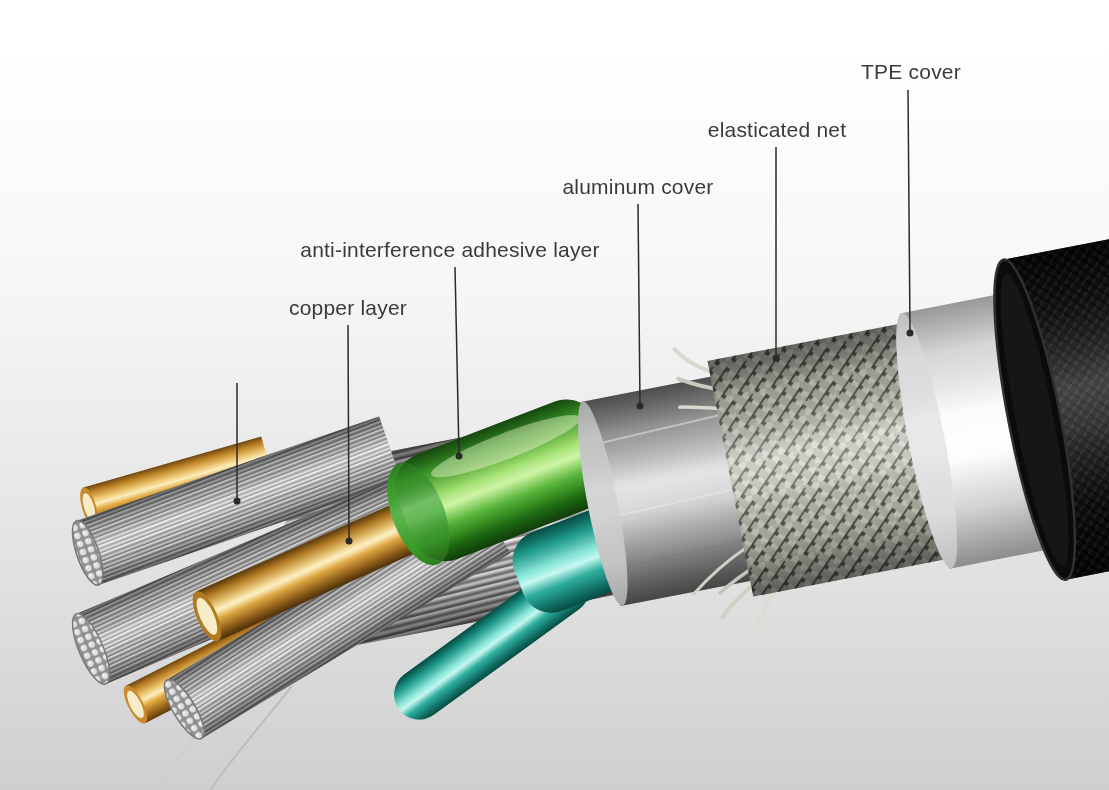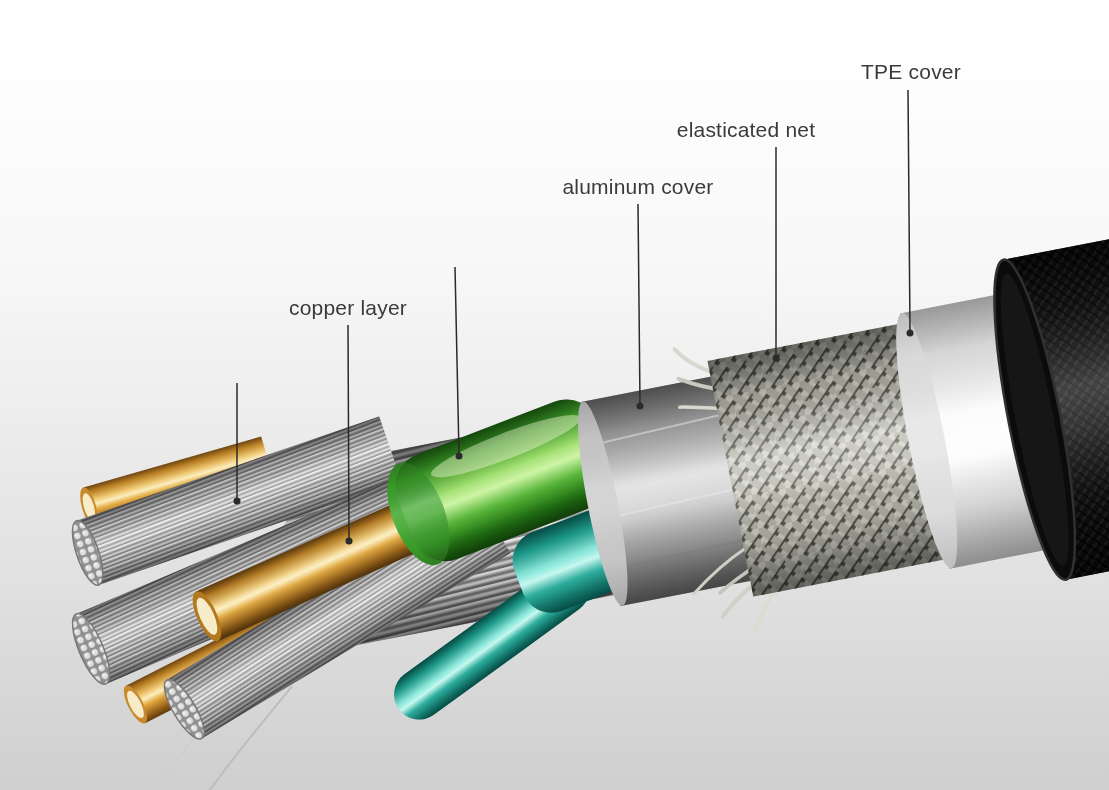--- a/index.html
+++ b/index.html
@@ -253,17 +253,18 @@
         <circle cx="349" cy="541" r="3.5" fill="#2b2b2b" stroke="none"></circle>
       </g>
       <g>
         <line x1="237" y1="383" x2="237" y2="499"></line>
         <circle cx="237" cy="501" r="3.5" fill="#2b2b2b" stroke="none"></circle>
       </g>
     </g>
   </svg>
 
   <div class="label" style="left:911px;top:60px">TPE cover</div>
-  <div class="label" style="left:746px;top:118px">elasticated net</div>
+  <div class="label" style="left:777px;top:118px">elasticated net</div>
   <div class="label" style="left:638px;top:175px">aluminum cover</div>
+  <div class="label" style="left:450px;top:238px">anti-interference adhesive layer</div>
   <div class="label" style="left:348px;top:296px">copper layer</div>
 
 </div>
 
 </body></html>

